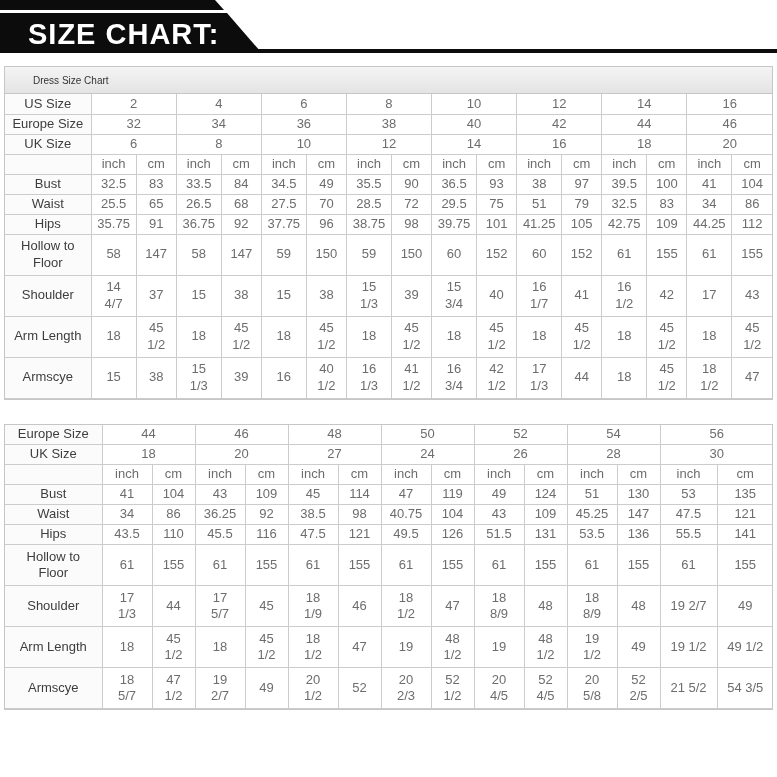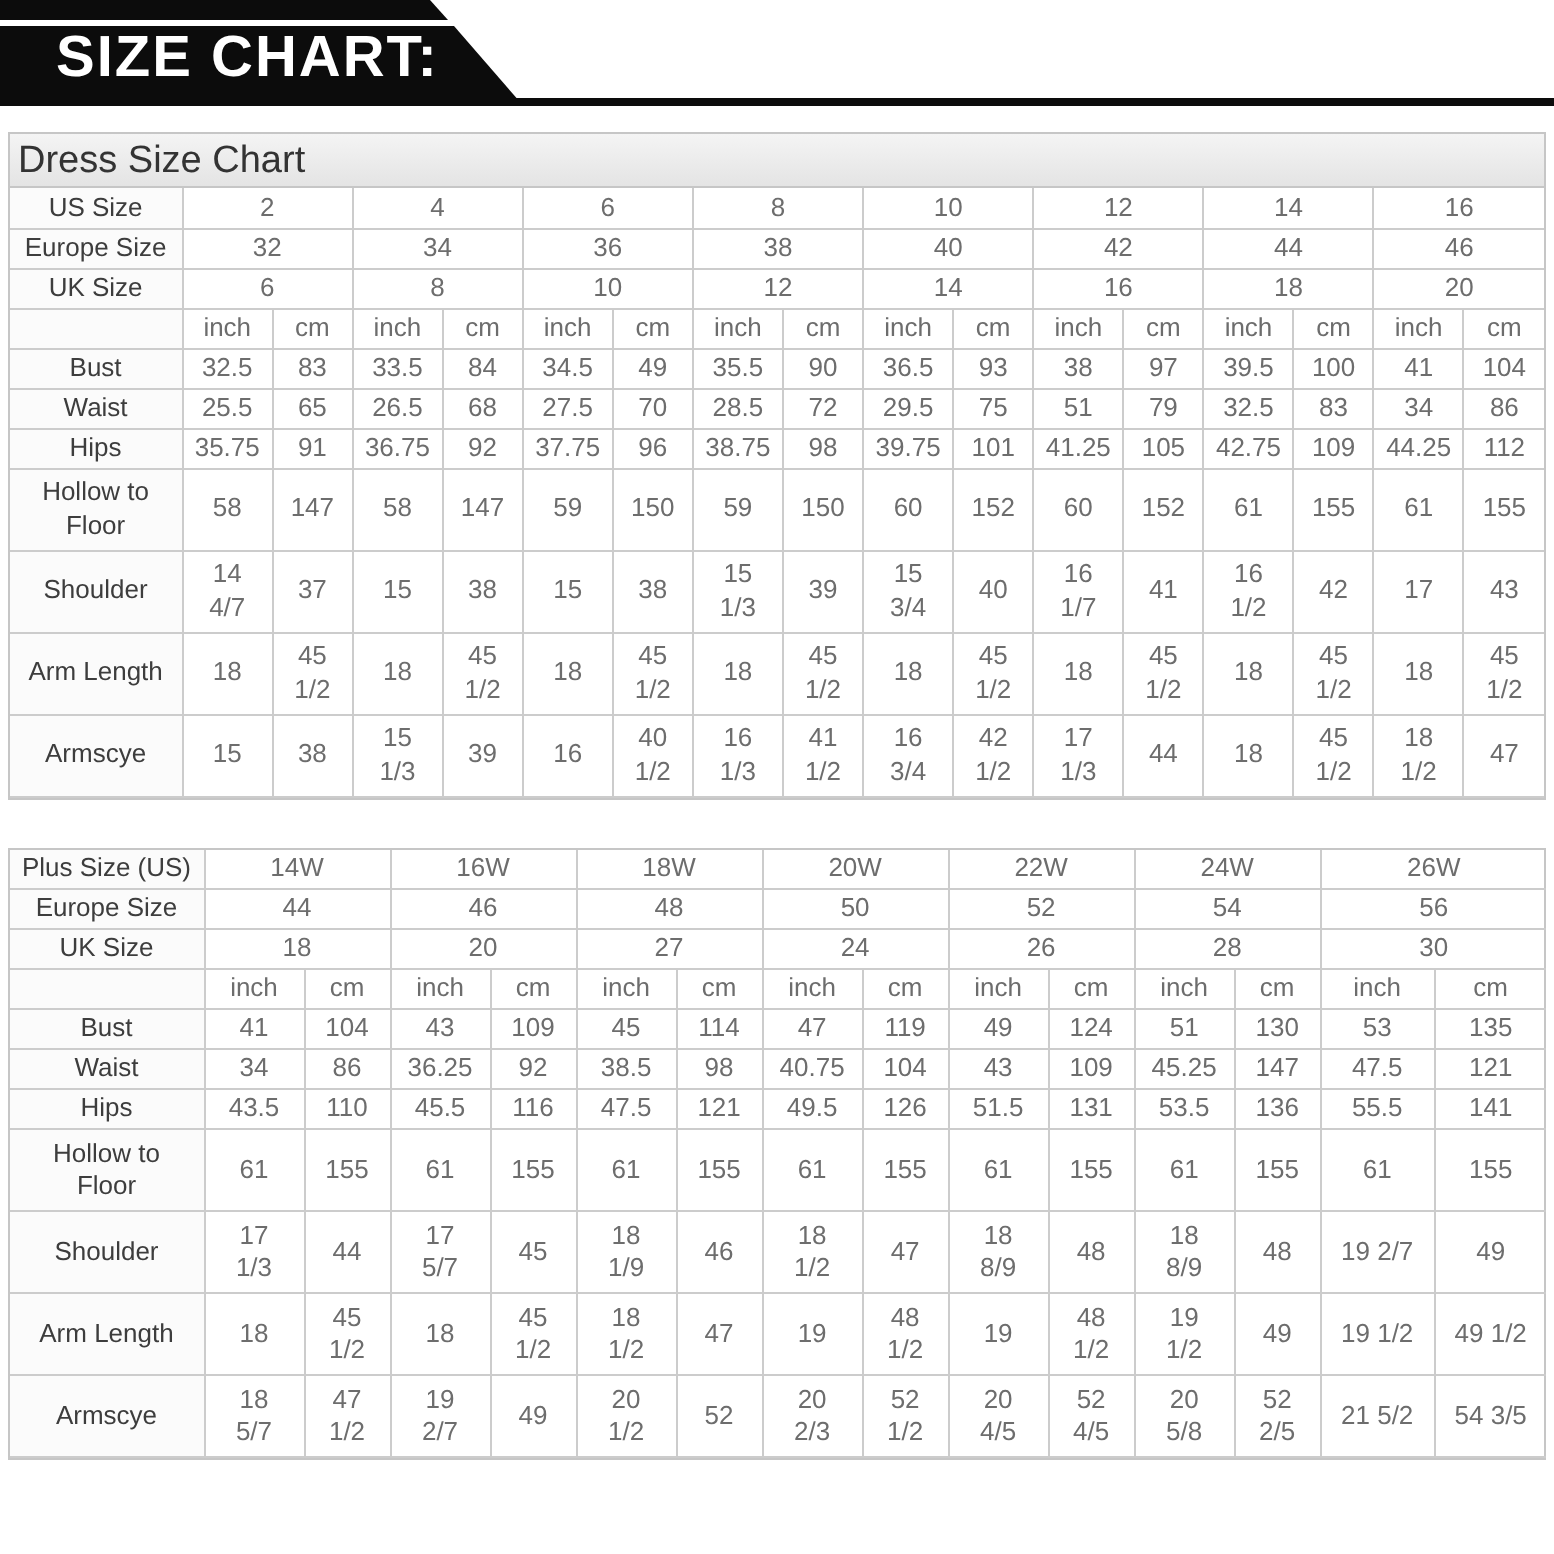--- a/index.html
+++ b/index.html
@@ -12,41 +12,41 @@
   .banner { position: relative; width: 777px; height: 53px; }
   .banner-strip {
     position: absolute; top: 0; left: 0; width: 224px; height: 10px;
     background: #0c0c0c;
     clip-path: polygon(0 0, 215px 0, 100% 100%, 0 100%);
   }
   .banner-ribbon {
     position: absolute; top: 13px; left: 0; width: 260px; height: 38px;
     background: #0c0c0c;
     clip-path: polygon(0 0, 227px 0, 100% 100%, 0 100%);
-    display: flex; align-items: flex-start;
+    display: flex; align-items: flex-end;
   }
   .banner-ribbon span {
     color: #ffffff; font-weight: bold; font-size: 29px;
     letter-spacing: 1px; padding-left: 28px; white-space: nowrap;
   }
   .banner-rule {
     position: absolute; top: 49px; left: 0; width: 777px; height: 4px;
     background: #0c0c0c;
   }
   
   .chart {
     margin: 13px 4px 0 4px;
     border: 1px solid #c6c6c6;
     background: #fff;
   }
   .chart + .chart { margin-top: 24px; }
   .chart-title {
-    height: 27px; line-height: 27px; padding-left: 4px;
+    height: 27px; line-height: 27px; padding-left: 28px;
     background: linear-gradient(#f4f4f4, #e4e4e4);
-    color: #333; font-size: 19px;
+    color: #333; font-size: 10px;
     border-bottom: 1px solid #c6c6c6;
   }
   table {
     border-collapse: collapse; table-layout: fixed; width: 100%;
   }
   td, th {
     border: 1px solid #cccccc;
     text-align: center; vertical-align: middle;
     font-size: 13px; font-weight: normal;
     color: #6d6d6d;
@@ -321,30 +321,20 @@
         <col style="width: 43px;">
         <col style="width: 50px;">
         <col style="width: 43px;">
         <col style="width: 50px;">
         <col style="width: 43px;">
         <col style="width: 57px;">
         <col style="width: 56px;">
       </colgroup>
       <tbody>
         <tr>
-          <th>Plus Size (US)</th>
-          <td colspan="2">14W</td>
-          <td colspan="2">16W</td>
-          <td colspan="2">18W</td>
-          <td colspan="2">20W</td>
-          <td colspan="2">22W</td>
-          <td colspan="2">24W</td>
-          <td colspan="2">26W</td>
-        </tr>
-        <tr>
           <th>Europe Size</th>
           <td colspan="2">44</td>
           <td colspan="2">46</td>
           <td colspan="2">48</td>
           <td colspan="2">50</td>
           <td colspan="2">52</td>
           <td colspan="2">54</td>
           <td colspan="2">56</td>
         </tr>
         <tr>

